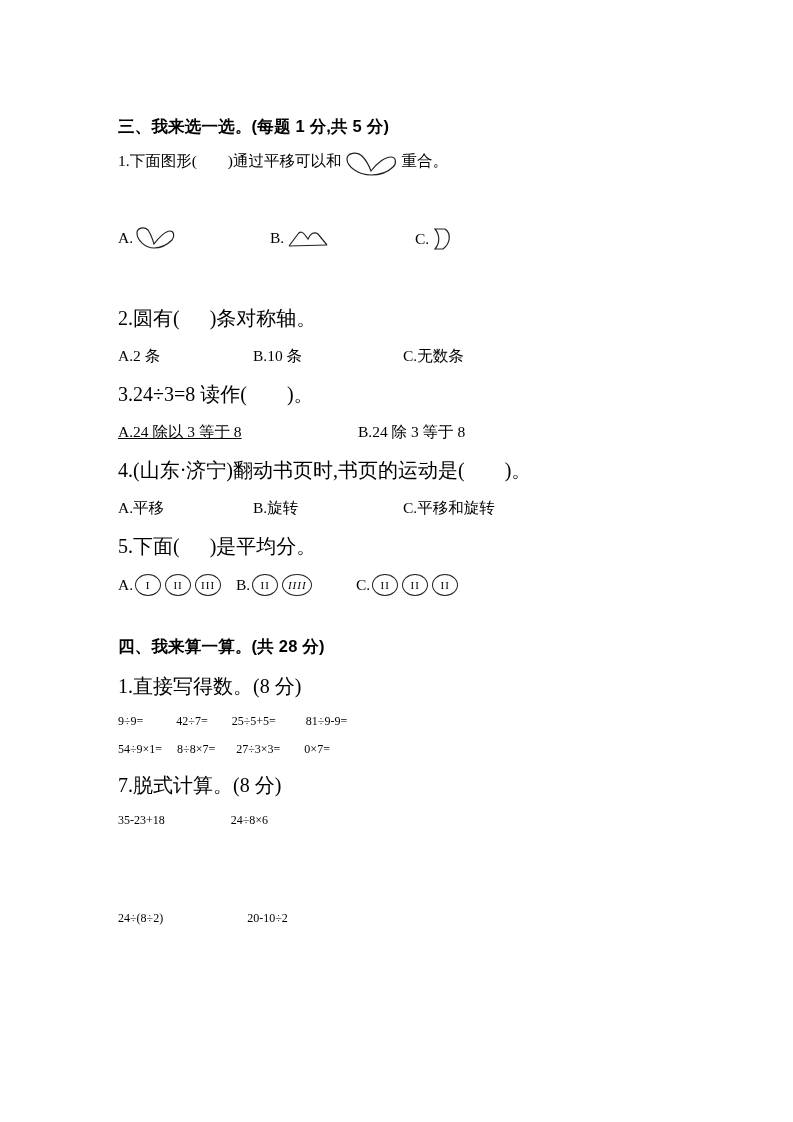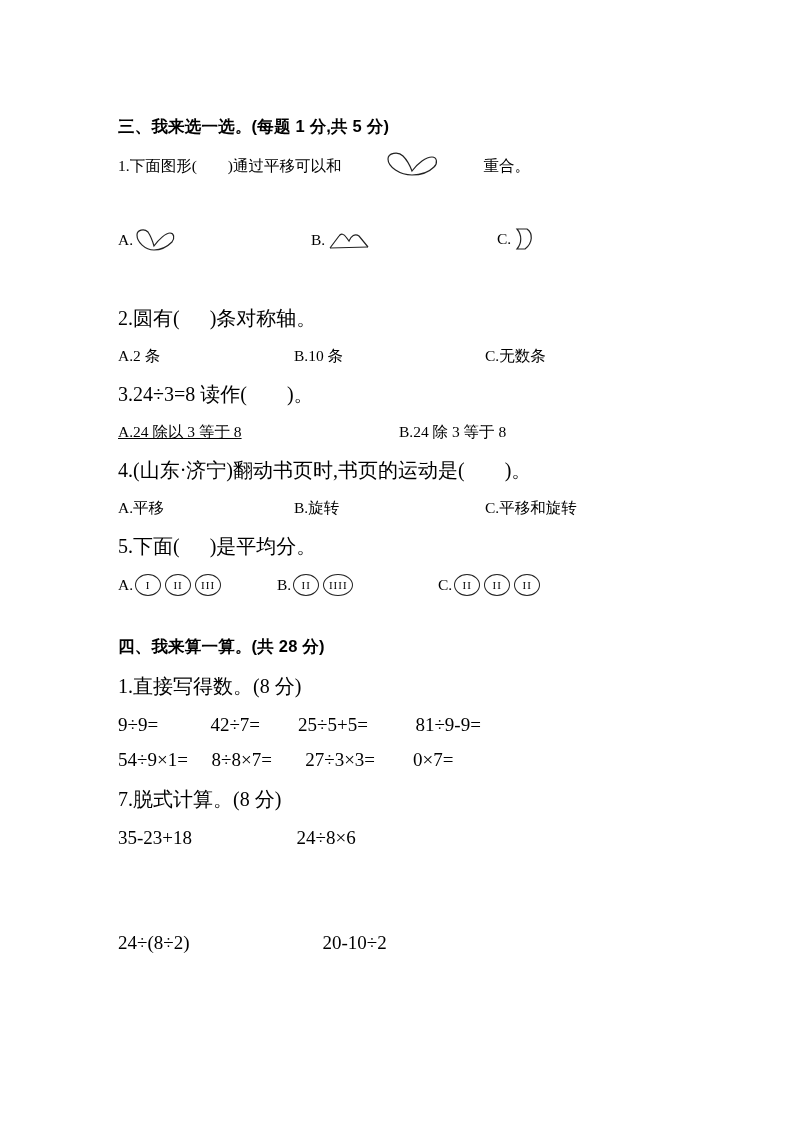--- a/index.html
+++ b/index.html
@@ -32,44 +32,43 @@
     line-height: 1.3;
   }
   .q {
     font-size: 20px;
     line-height: 1.45;
     margin: 0 0 13px 0;
     white-space: pre;
   }
   .row {
     display: flex;
-    align-items: flex-end;
+    align-items: flex-start;
     font-size: 15.5px;
     margin: 0 0 13px 0;
-    gap: 41px;
   }
   .opt {
     display: flex;
     align-items: center;
     white-space: pre;
   }
   .inline-shape {
     display: inline-block;
     vertical-align: middle;
   }
   .shapes-row { margin-bottom: 16px; }
   .shape-opt-1 { width: 152px; }
   .shape-opt-2 { width: 145px; }
   .txt-opt-a { width: 135px; }
   .txt-opt-b { width: 150px; }
   .txt-opt-a-wide { width: 240px; text-decoration: underline; }
   .op-a { width: 118px; }
   .op-b { width: 120px; }
   .arith-row {
-    font-size: 19px;
+    font-size: 12px;
     margin: 0 0 13px 0;
     white-space: pre;
     font-family: "Liberation Serif", serif;
   }
   .spacer-lg { height: 70px; }
   .sec4-head { margin-top: 40px; }
   .pill-group {
     display: inline-flex;
     align-items: center;
     gap: 4px;
@@ -81,21 +80,21 @@
     justify-content: center;
     border: 1.2px solid #222;
     border-radius: 50%/50%;
     width: 26px;
     height: 22px;
     font-size: 11px;
     font-family: "Liberation Serif", serif;
     letter-spacing: 1px;
     box-sizing: border-box;
   }
-  .pill.wide { width: 30px; }
+  .pill.wide { width: 30px; font-style: italic; }
   .label { margin-right: 2px; }
   svg { display: block; }
 </style>
 </head>
 <body>
 
 <div class="page">
 
   <div class="section-head">三、我来选一选。(每题 1 分,共 5 分)</div>
 

